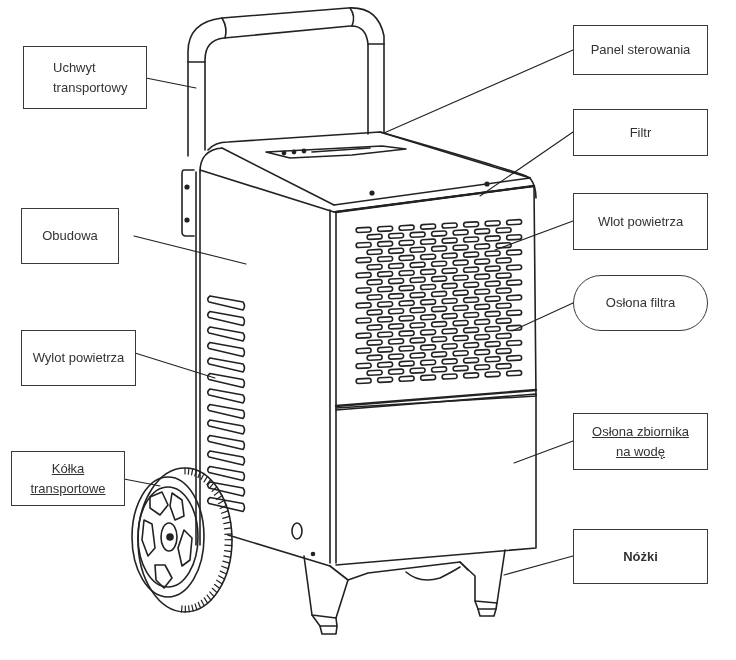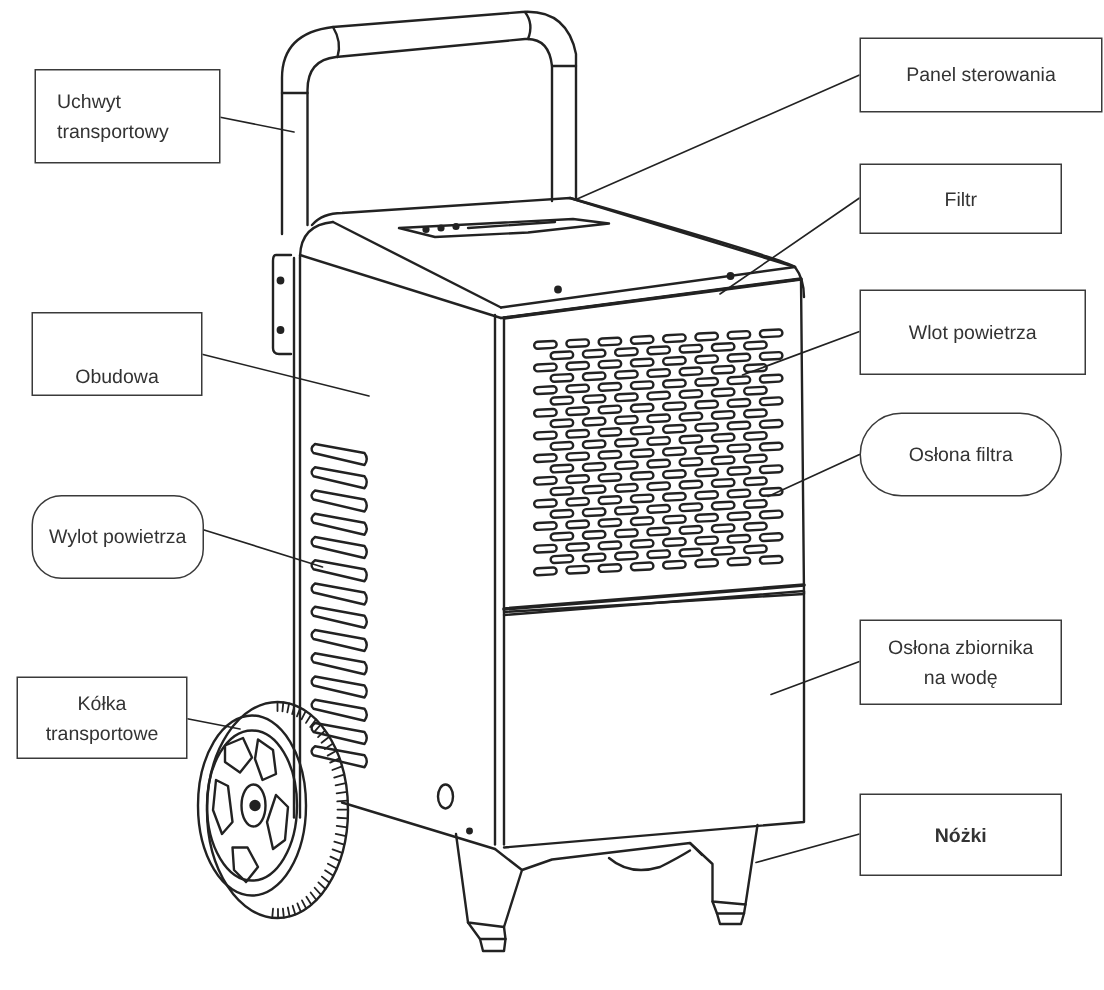--- a/index.html
+++ b/index.html
@@ -5,21 +5,21 @@
   html, body { margin:0; padding:0; background:#ffffff; }
   body { width:736px; height:660px; position:relative; overflow:hidden;
          font-family:"Liberation Sans", "DejaVu Sans", sans-serif; }
   .label-box {
     position:absolute; box-sizing:border-box;
     border:1.5px solid #3a3a3a; background:#fff;
     display:flex; align-items:center; justify-content:center;
     text-align:center; color:#333; font-size:13px; line-height:20px;
     padding:2px 4px;
   }
-  .label-box.left-align { justify-content:flex-start; text-align:left; padding-left:14px; }
+  .label-box.left-align { justify-content:flex-start; text-align:left; padding-left:29px; }
   .label-text { white-space:pre-line; }
   svg#diagram { position:absolute; left:0; top:0; }
 </style>
 </head>
 <body>
 
 <svg id="diagram" width="736" height="660" viewBox="0 0 736 660" xmlns="http://www.w3.org/2000/svg">
   <g fill="none" stroke="#222" stroke-width="1.6" stroke-linejoin="round" stroke-linecap="round">
 
     <g>
@@ -336,42 +336,42 @@
       <line x1="573" y1="441" x2="514" y2="463"></line>
       <line x1="573" y1="556" x2="504" y2="575"></line>
     </g>
   </g>
 </svg>
 
 <div class="label-box left-align" style="left:23px;top:46px;width:124px;height:63px;">
   <span class="label-text">Uchwyt
 transportowy</span>
 </div>
-<div class="label-box" style="left:21px;top:208px;width:114px;height:56px;align-items:flex-end;">
+<div class="label-box" style="left:21px;top:208px;width:98px;height:56px;">
   <span class="label-text">Obudowa</span>
 </div>
-<div class="label-box" style="left:21px;top:330px;width:115px;height:56px;border-radius:20px;">
+<div class="label-box" style="left:21px;top:330px;width:115px;height:56px;">
   <span class="label-text">Wylot powietrza</span>
 </div>
-<div class="label-box" style="left:11px;top:451px;width:114px;height:55px;">
+<div class="label-box" style="left:11px;top:451px;width:114px;height:55px;text-decoration:underline;">
   <span class="label-text">Kółka
 transportowe</span>
 </div>
 
-<div class="label-box" style="left:573px;top:25px;width:162px;height:50px;">
+<div class="label-box" style="left:573px;top:25px;width:135px;height:50px;">
   <span class="label-text">Panel sterowania</span>
 </div>
 <div class="label-box" style="left:573px;top:109px;width:135px;height:47px;align-items:center;">
   <span class="label-text">Filtr</span>
 </div>
-<div class="label-box" style="left:573px;top:193px;width:151px;height:57px;">
+<div class="label-box" style="left:573px;top:193px;width:135px;height:57px;">
   <span class="label-text">Wlot powietrza</span>
 </div>
 <div class="label-box" style="left:573px;top:275px;width:135px;height:56px;border-radius:28px;">
   <span class="label-text">Osłona filtra</span>
 </div>
-<div class="label-box" style="left:573px;top:413px;width:135px;height:57px;">
+<div class="label-box" style="left:573px;top:413px;width:135px;height:57px;text-decoration:underline;">
   <span class="label-text">Osłona zbiornika
 na wodę</span>
 </div>
 <div class="label-box" style="left:573px;top:529px;width:135px;height:55px;font-weight:bold;">
   <span class="label-text">Nóżki</span>
 </div>
 
 </body></html>

